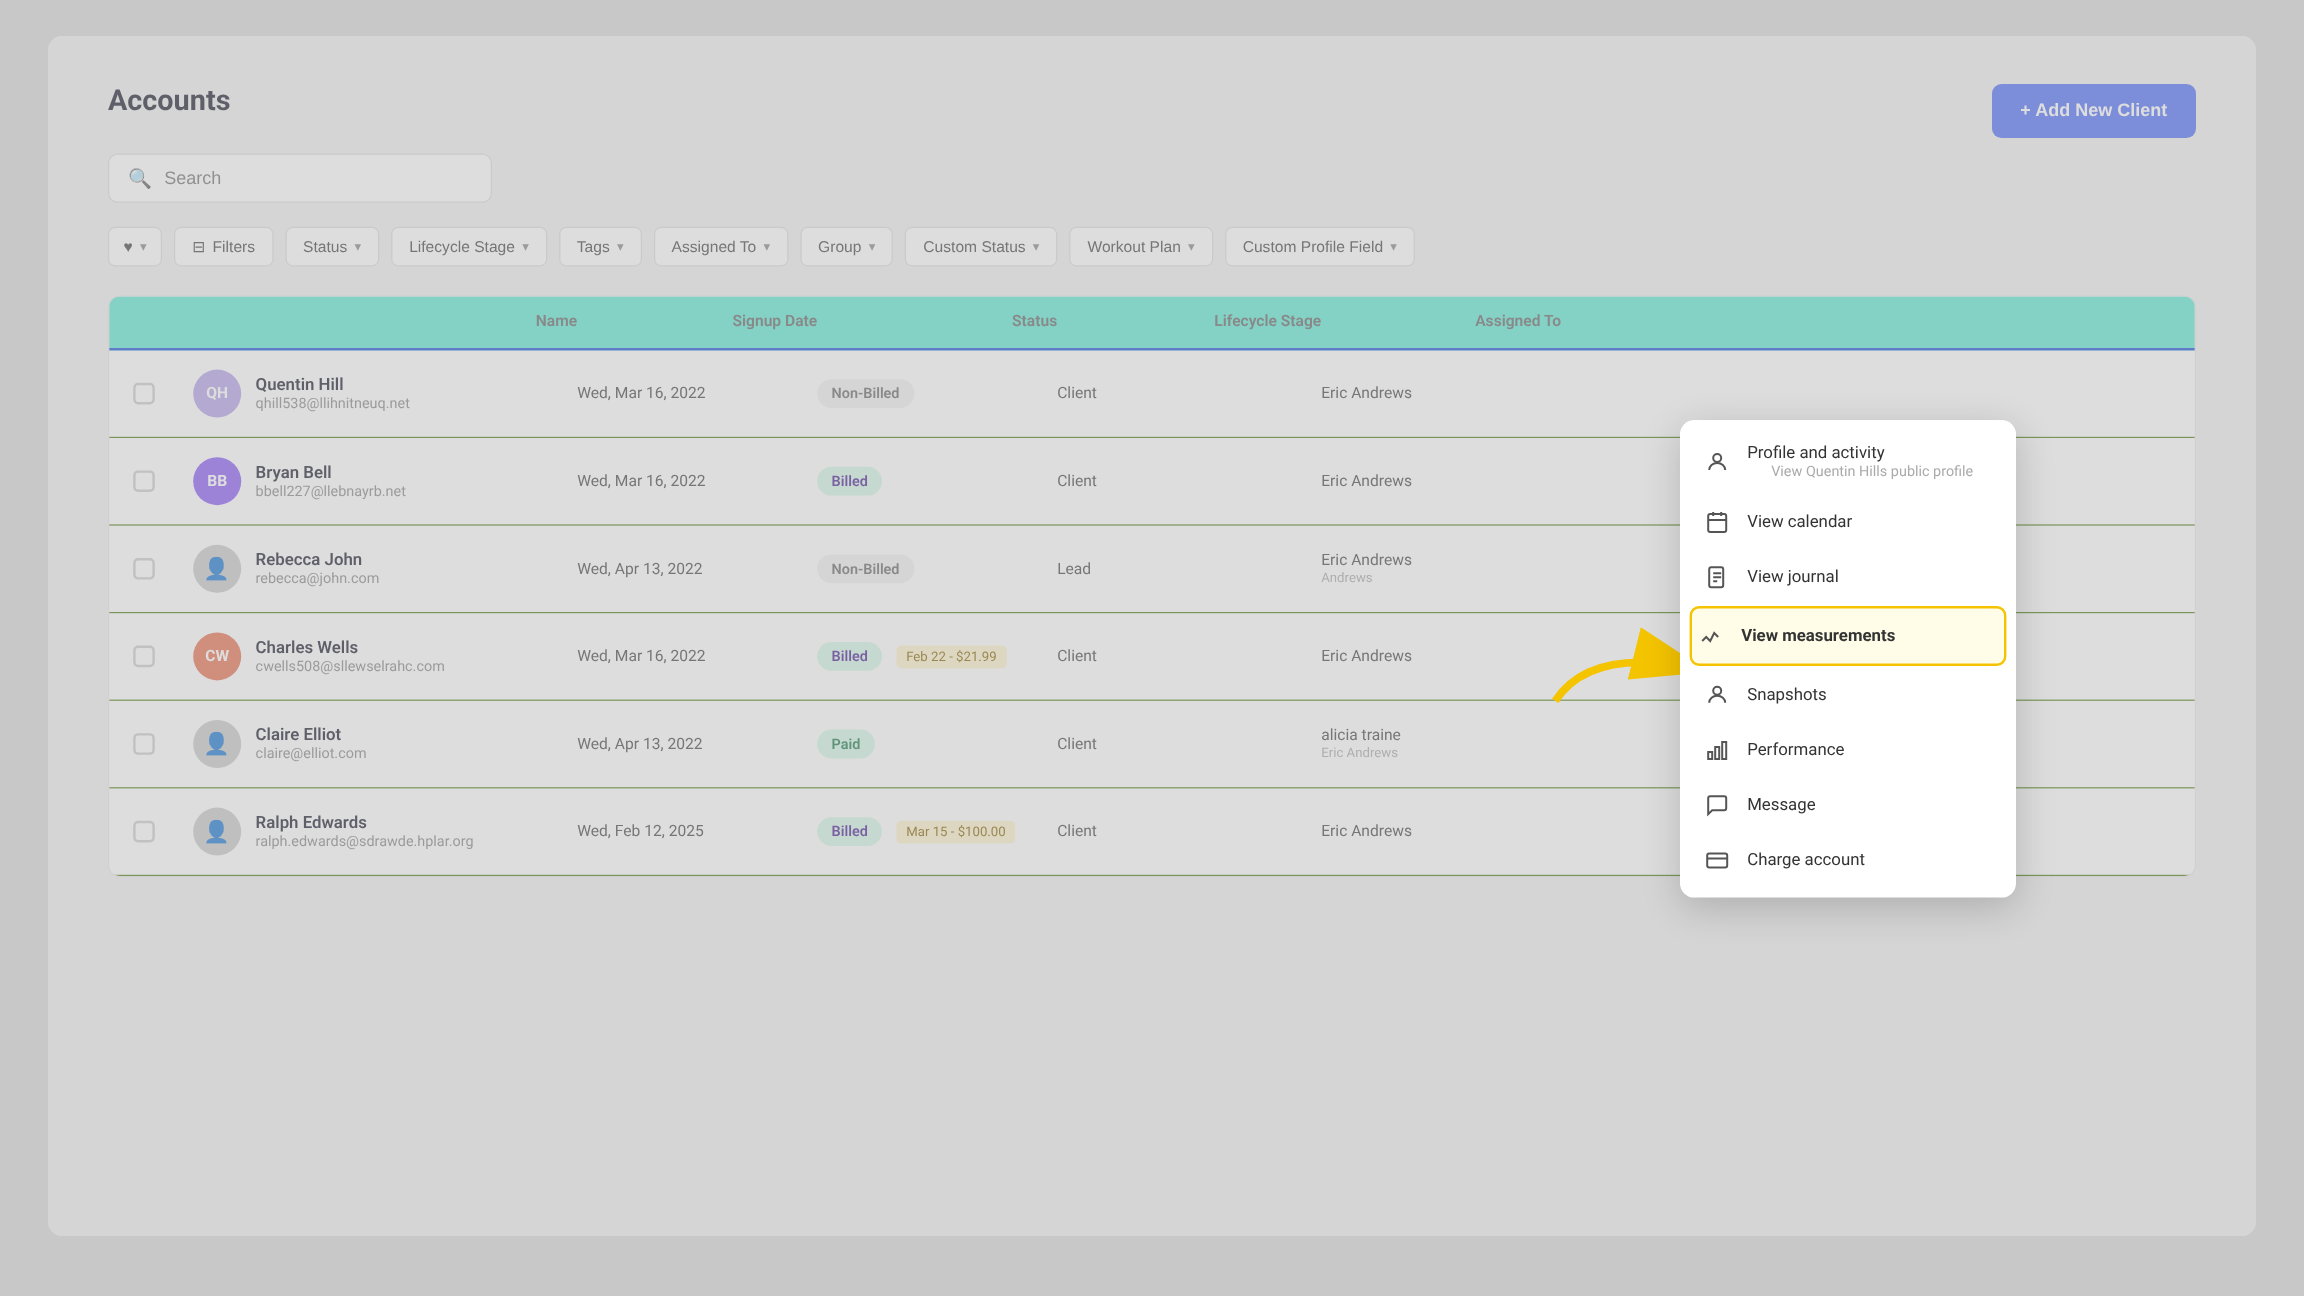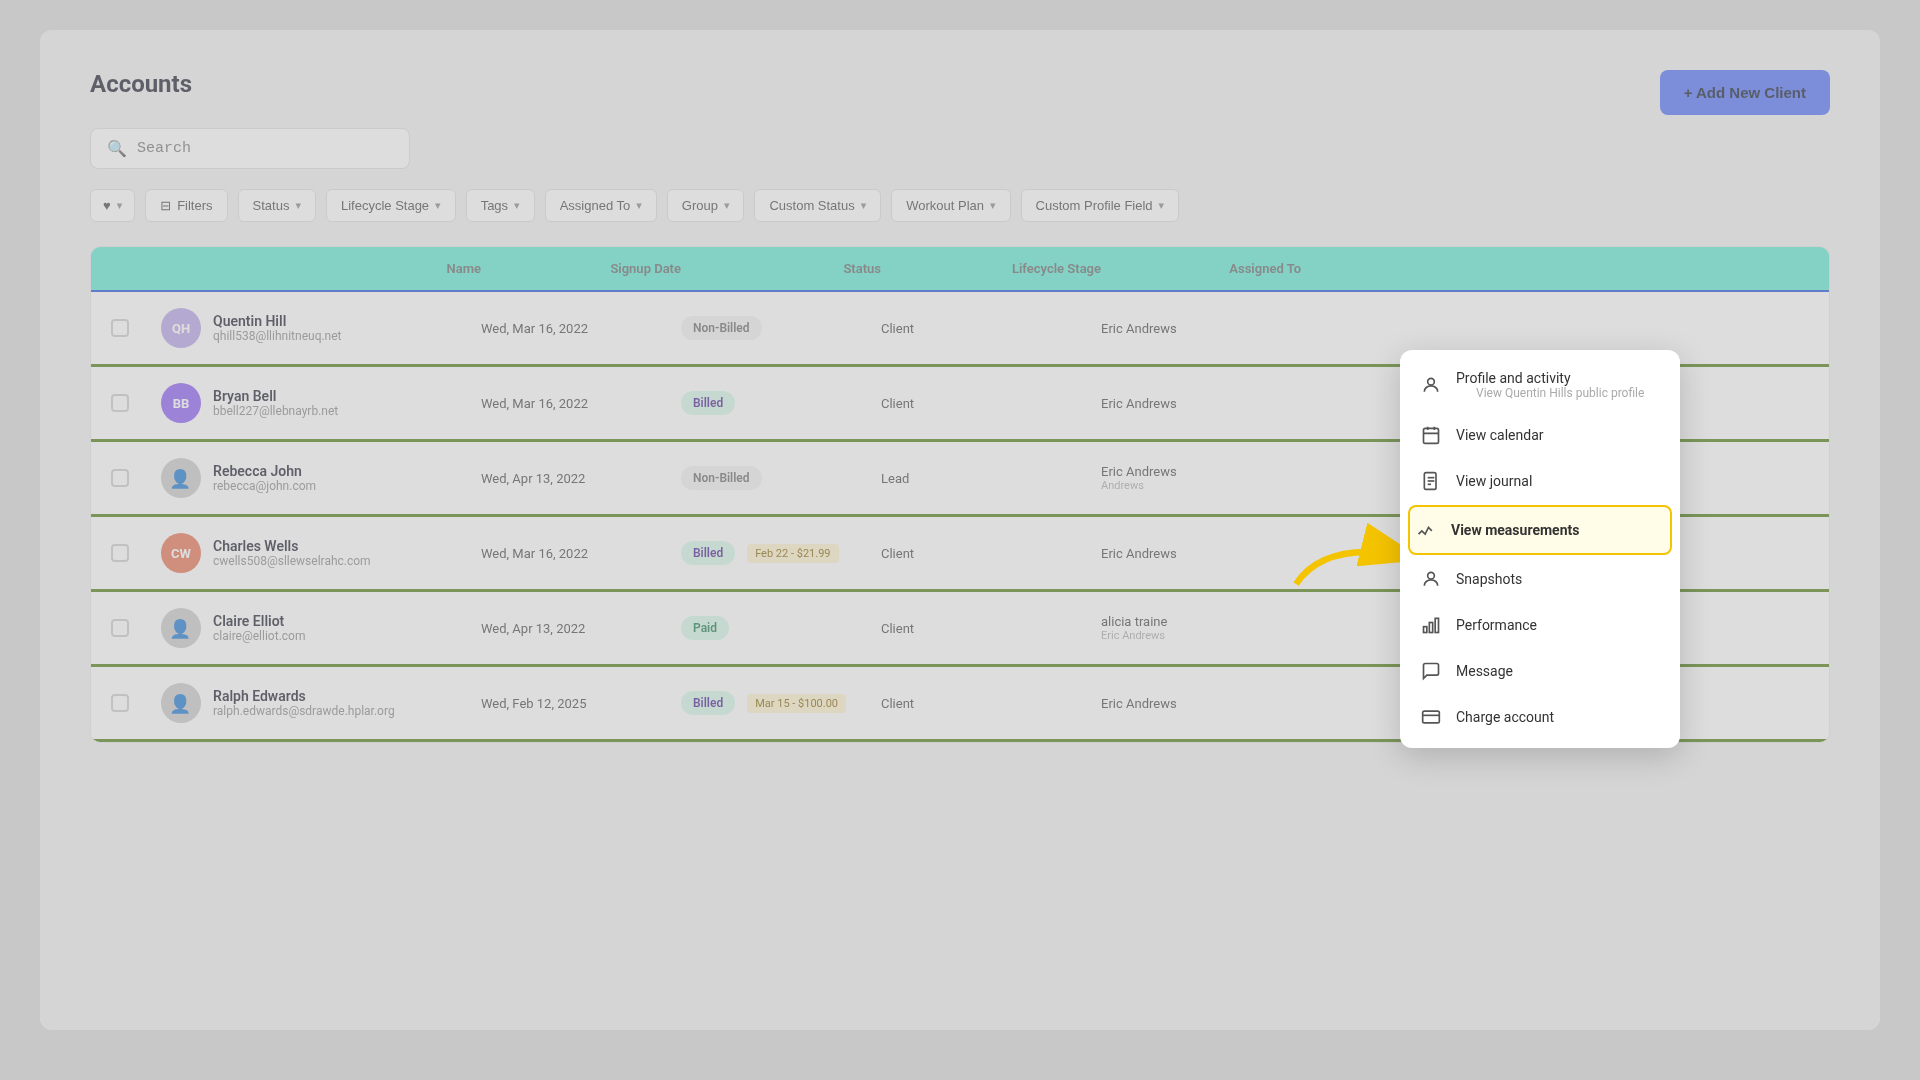--- a/index.html
+++ b/index.html
@@ -23,21 +23,21 @@
       font-size: 24px;
       font-weight: 700;
       color: #1a1a2e;
       margin-bottom: 30px;
     }
     .add-client-btn {
       position: absolute;
       top: 40px;
       right: 50px;
       background: #4f6ef7;
-      color: #0f172a;
+      color: #ffffff;
       border: none;
       border-radius: 8px;
       padding: 14px 24px;
       font-size: 15px;
       font-weight: 600;
       cursor: pointer;
       display: flex;
       align-items: center;
       gap: 8px;
     }
@@ -52,21 +52,20 @@
       margin-bottom: 20px;
       gap: 10px;
     }
     .search-bar input {
       border: none;
       outline: none;
       font-size: 15px;
       color: #666;
       width: 100%;
       background: transparent;
-      font-family: Liberation Mono, monospace;
     }
     .search-icon { color: #aaa; font-size: 16px; }
     .filters-row {
       display: flex;
       align-items: center;
       gap: 10px;
       margin-bottom: 24px;
       flex-wrap: wrap;
     }
     .filter-btn {
@@ -116,21 +115,21 @@
     }
     .table-header-cell {
       font-size: 13px;
       font-weight: 600;
       color: #666;
     }
     .table-row {
       display: grid;
       grid-template-columns: 50px 320px 200px 200px 220px 200px;
       padding: 16px 20px;
-      border-bottom: 3px solid #4d7c0f;
+      border-bottom: 1px solid #4d7c0f;
       align-items: center;
     }
     .checkbox {
       width: 18px;
       height: 18px;
       border: 2px solid #ccc;
       border-radius: 4px;
       cursor: pointer;
     }
     .client-info {

